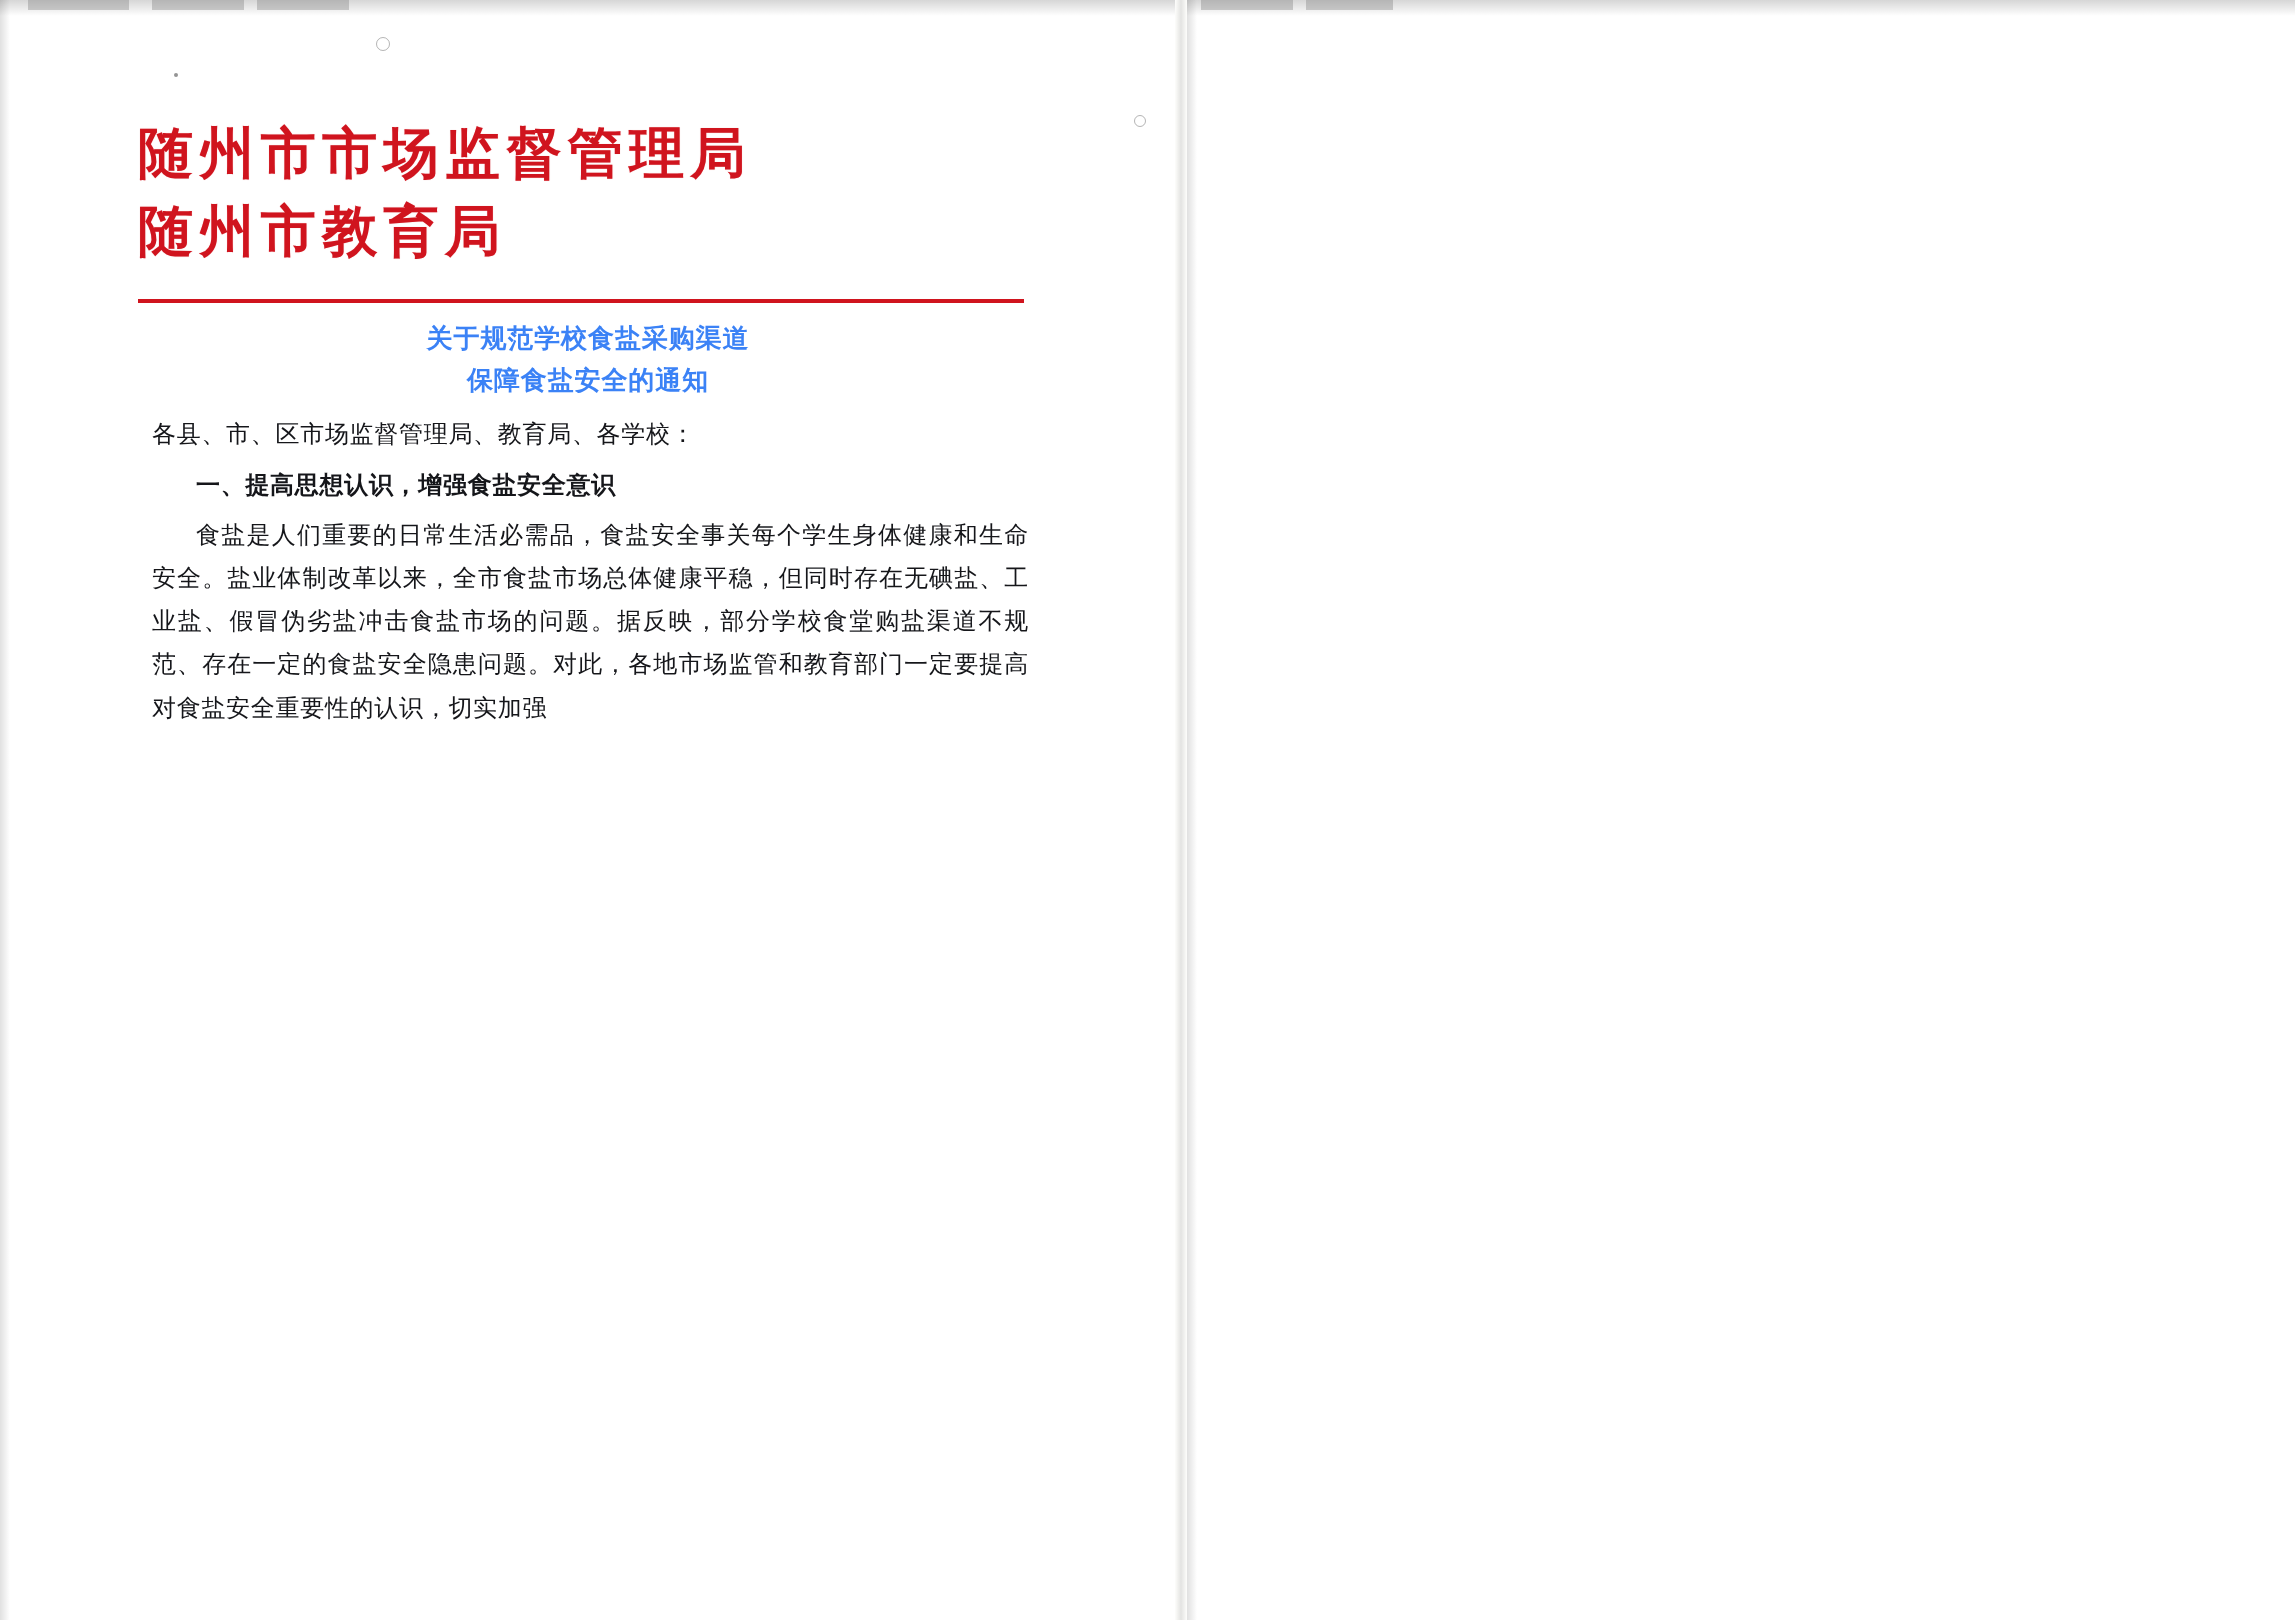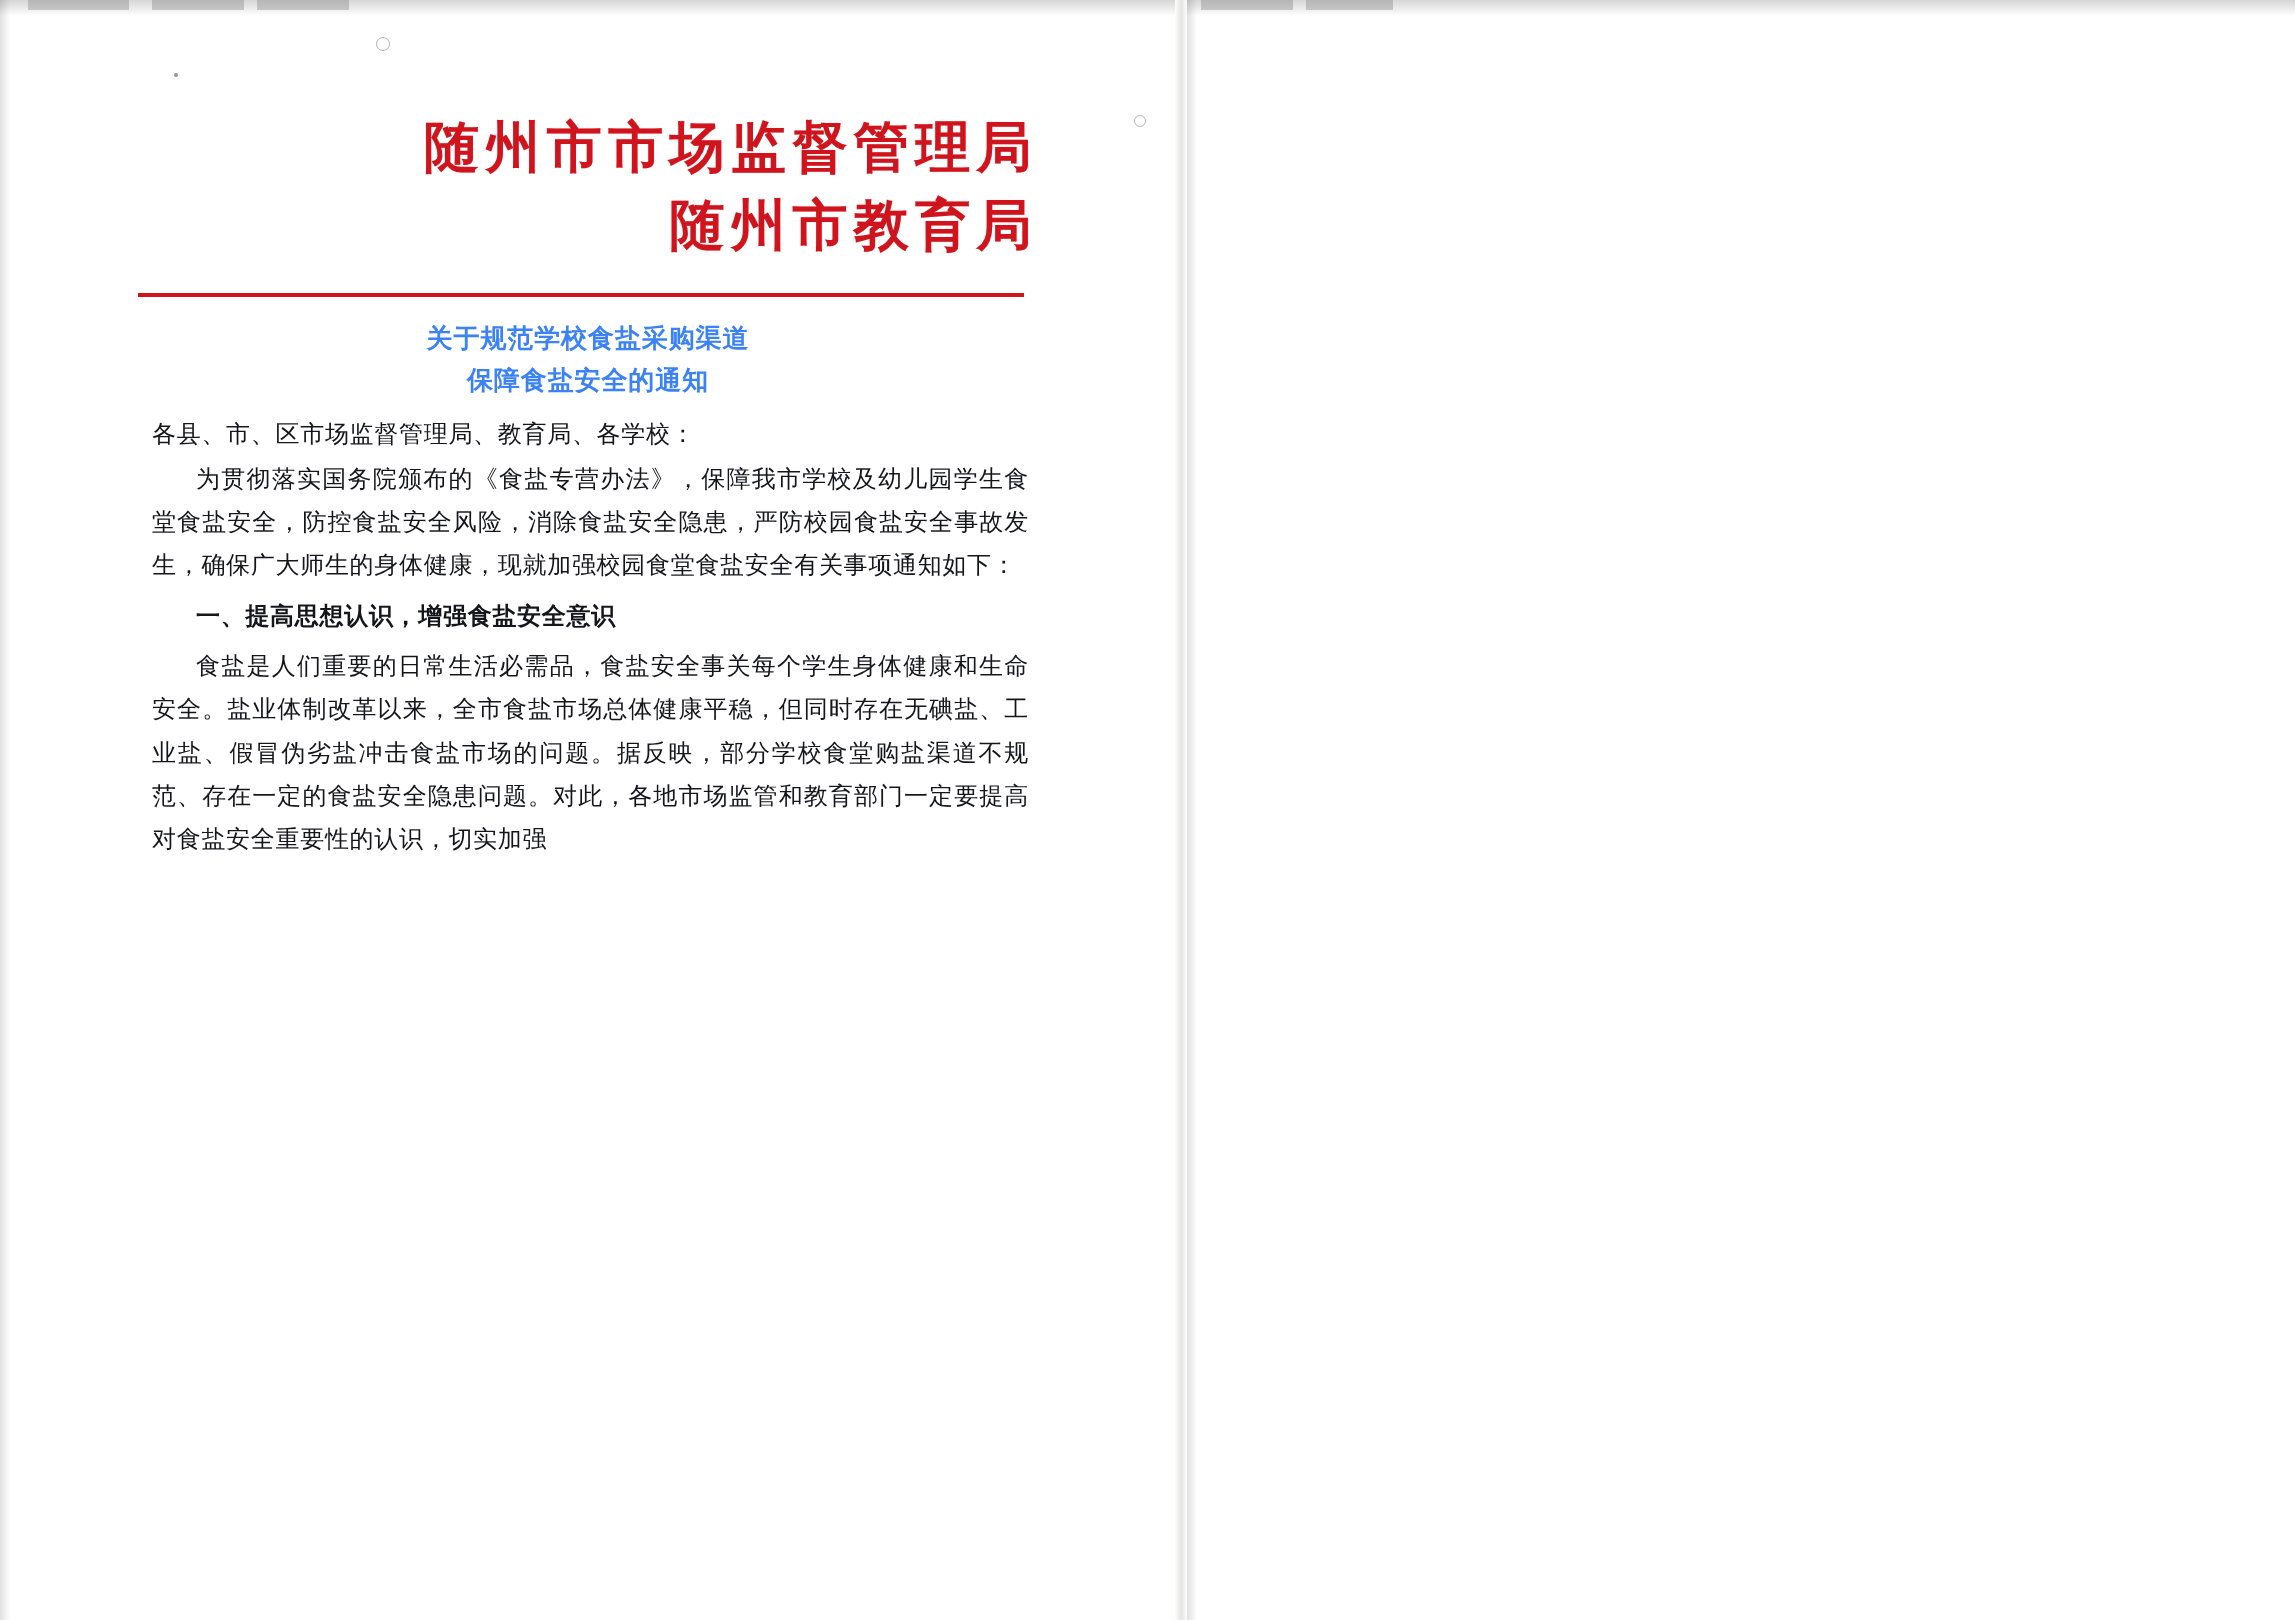--- a/index.html
+++ b/index.html
@@ -61,23 +61,23 @@
     position: absolute;
     top: 0;
     height: 10px;
     background: rgba(120,120,120,0.35);
   }
 
   
   .masthead {
     position: absolute;
     left: 138px;
-    top: 108px;
+    top: 114px;
     width: 900px;
-    text-align: right;
+    text-align: left;
   }
   .masthead .org-line {
     color: #d0141e;
     font-family: "DejaVu Serif", "Liberation Serif", serif;
     font-weight: 700;
     font-size: 55px;
     letter-spacing: 6.4px;
     line-height: 1.42;
     white-space: nowrap;
     text-shadow: 0 0 0.9px rgba(208,20,30,0.35);
@@ -177,21 +177,20 @@
       <div class="rule"></div>
     </div>
 
     <div class="doc-title">
       <div>关于规范学校食盐采购渠道</div>
       <div>保障食盐安全的通知</div>
     </div>
 
     <div class="col c1">
       <p class="addressee">各县、市、区市场监督管理局、教育局、各学校：</p>
-      <p class="indent">为贯彻落实国务院颁布的《食盐专营办法》，保障我市学校及幼儿园学生食堂食盐安全，防控食盐安全风险，消除食盐安全隐患，严防校园食盐安全事故发生，确保广大师生的身体健康，现就加强校园食堂食盐安全有关事项通知如下：</p>
       <p class="section">一、提高思想认识，增强食盐安全意识</p>
       <p class="indent">食盐是人们重要的日常生活必需品，食盐安全事关每个学生身体健康和生命安全。盐业体制改革以来，全市食盐市场总体健康平稳，但同时存在无碘盐、工业盐、假冒伪劣盐冲击食盐市场的问题。据反映，部分学校食堂购盐渠道不规范、存在一定的食盐安全隐患问题。对此，各地市场监管和教育部门一定要提高对食盐安全重要性的认识，切实加强</p>
     </div>
   </div>
 
   <div class="page p2">
     <div class="edge-top"></div>
     <div class="edge-left"></div>
     <div class="strip" style="left:13.8px; width:92px;"></div>
     <div class="strip" style="left:119px; width:87px;"></div>

